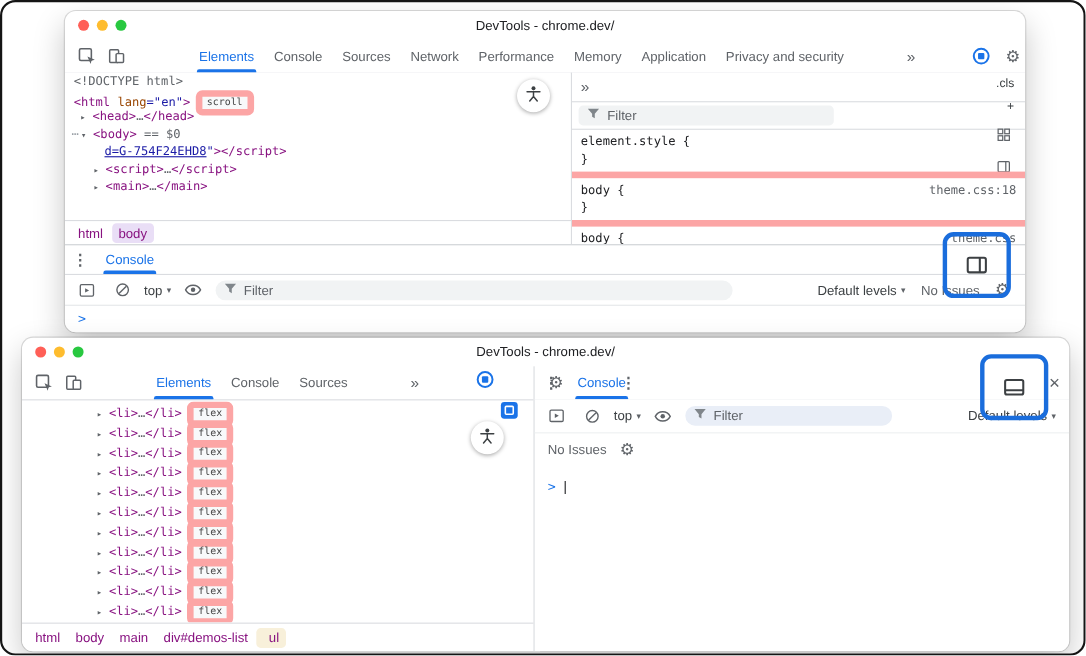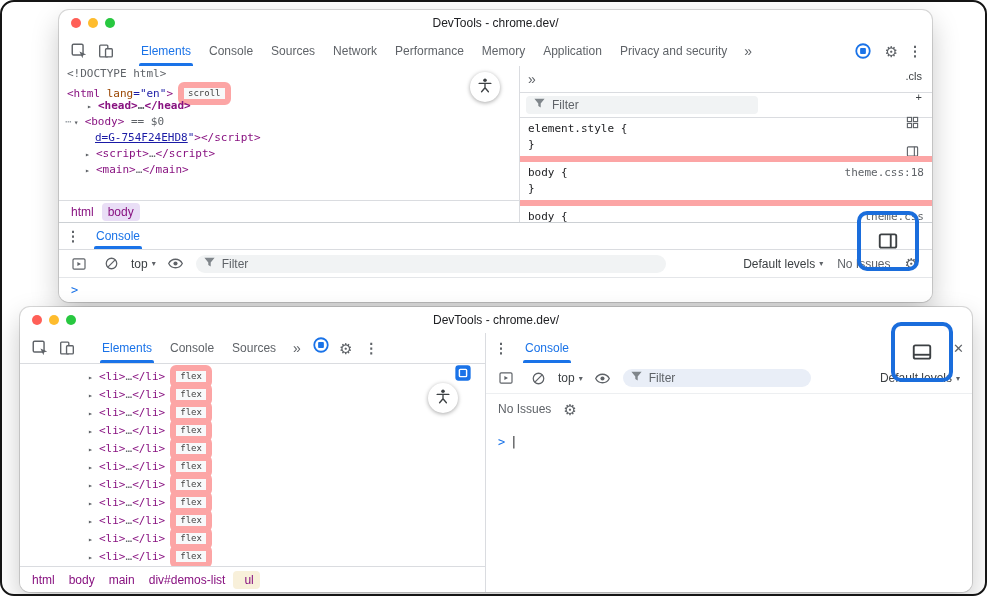--- a/index.html
+++ b/index.html
@@ -5,21 +5,21 @@
   html,body{margin:0;padding:0;background:#ffffff;font-family:"Liberation Sans",sans-serif;}
   .frame{position:relative;width:987px;height:596px;box-sizing:border-box;border:2px solid #151515;border-radius:14px;background:#fff;overflow:hidden;}
   .window{position:absolute;background:#fff;border-radius:10px;box-shadow:0 0 0 1px rgba(0,0,0,.14),0 12px 28px rgba(0,0,0,.22);overflow:hidden;}
   #win-top{left:57px;top:8px;width:873px;height:292px;}
   #win-bottom{left:18px;top:305px;width:952px;height:285px;}
   .titlebar{position:absolute;left:0;top:0;right:0;height:26px;display:flex;align-items:center;}
   .lights{display:flex;gap:7px;margin-left:12px;z-index:2;}
   .light{width:10px;height:10px;border-radius:50%;}
   .l-red{background:#ff5f57}.l-yellow{background:#febc2e}.l-green{background:#28c840}
   .wtitle{position:absolute;left:0;right:0;text-align:center;font-size:12px;font-weight:500;color:#202124;}
-  .toolbar{position:absolute;left:0;right:0;top:26px;height:30px;border-bottom:1px solid #dadce0;display:flex;align-items:stretch;background:#fff;}
+  .toolbar{position:absolute;left:0;right:0;top:26px;height:30px;border-bottom:1px solid #dadce0;display:flex;align-items:stretch;background:#fff;gap:40px;}
   .toolgroup{display:flex;align-items:center;gap:3px;padding:0 4px 0 8px;}
   .icon-btn{width:24px;height:24px;display:inline-flex;align-items:center;justify-content:center;color:#5f6368;flex:0 0 auto;}
   .icon-btn.sm{width:20px;height:20px;}
   .tdiv{width:1px;background:#dadce0;margin:6px 3px;}
   .tabs{display:flex;align-items:stretch;height:100%;}
   .tab{display:flex;align-items:center;padding:0 9px;font-size:12px;color:#5f6368;position:relative;white-space:nowrap;}
   .tab.sel{color:#1a73e8;}
   .tab.sel::after{content:"";position:absolute;left:7px;right:7px;bottom:0;height:3px;border-radius:2px 2px 0 0;background:#1a73e8;}
   .more{font-size:14px;color:#5f6368;display:flex;align-items:center;padding:0 8px;}
   .right-tools{margin-left:auto;display:flex;align-items:center;gap:10px;padding-right:10px;}
@@ -148,21 +148,21 @@
             </svg>
         </span>
         <span class="gear">⚙</span>
         <span class="kebab">⋮</span>
       </div>
     </div>
 
     <div class="tree" id="tree-top">
         <div class="trow" style="padding-left: 8px;"><span class="tk-gray">&lt;!DOCTYPE html&gt;</span></div>
         <div class="trow" style="padding-left: 8px;"><span class="tk-tag">&lt;html</span><span class="tk-attr"> lang</span><span class="tk-pun">=</span><span class="tk-str">"en"</span><span class="tk-tag">&gt;</span><span class="tk-badge">scroll</span></div>
-        <div class="trow" style="padding-left: 28px; font-weight: bold;"><span class="arrow">▸</span><span class="tk-tag">&lt;head&gt;</span><span class="tk-gray">…</span><span class="tk-tag">&lt;/head&gt;</span></div>
+        <div class="trow" style="padding-left: 14px;"><span class="arrow">▸</span><span class="tk-tag">&lt;head&gt;</span><span class="tk-gray">…</span><span class="tk-tag">&lt;/head&gt;</span></div>
         <div class="trow" style="padding-left: 6px;"><span class="dots">⋯</span><span class="arrow">▾</span><span class="tk-tag">&lt;body&gt;</span><span class="tk-gray"> == $0</span></div>
         <div class="trow" style="padding-left: 36px;"><span class="tk-link">d=G-754F24EHD8</span><span class="tk-pun">"</span><span class="tk-tag">&gt;&lt;/script&gt;</span></div>
         <div class="trow" style="padding-left: 26px;"><span class="arrow">▸</span><span class="tk-tag">&lt;script&gt;</span><span class="tk-gray">…</span><span class="tk-tag">&lt;/script&gt;</span></div>
         <div class="trow" style="padding-left: 26px;"><span class="arrow">▸</span><span class="tk-tag">&lt;main&gt;</span><span class="tk-gray">…</span><span class="tk-tag">&lt;/main&gt;</span></div>
       </div>
 
     <div class="fab" id="fab-top">
       <span>
         <svg width="18" height="18" viewBox="0 0 20 20">
             <circle cx="10" cy="4.8" r="2" fill="#3c4043"></circle>

